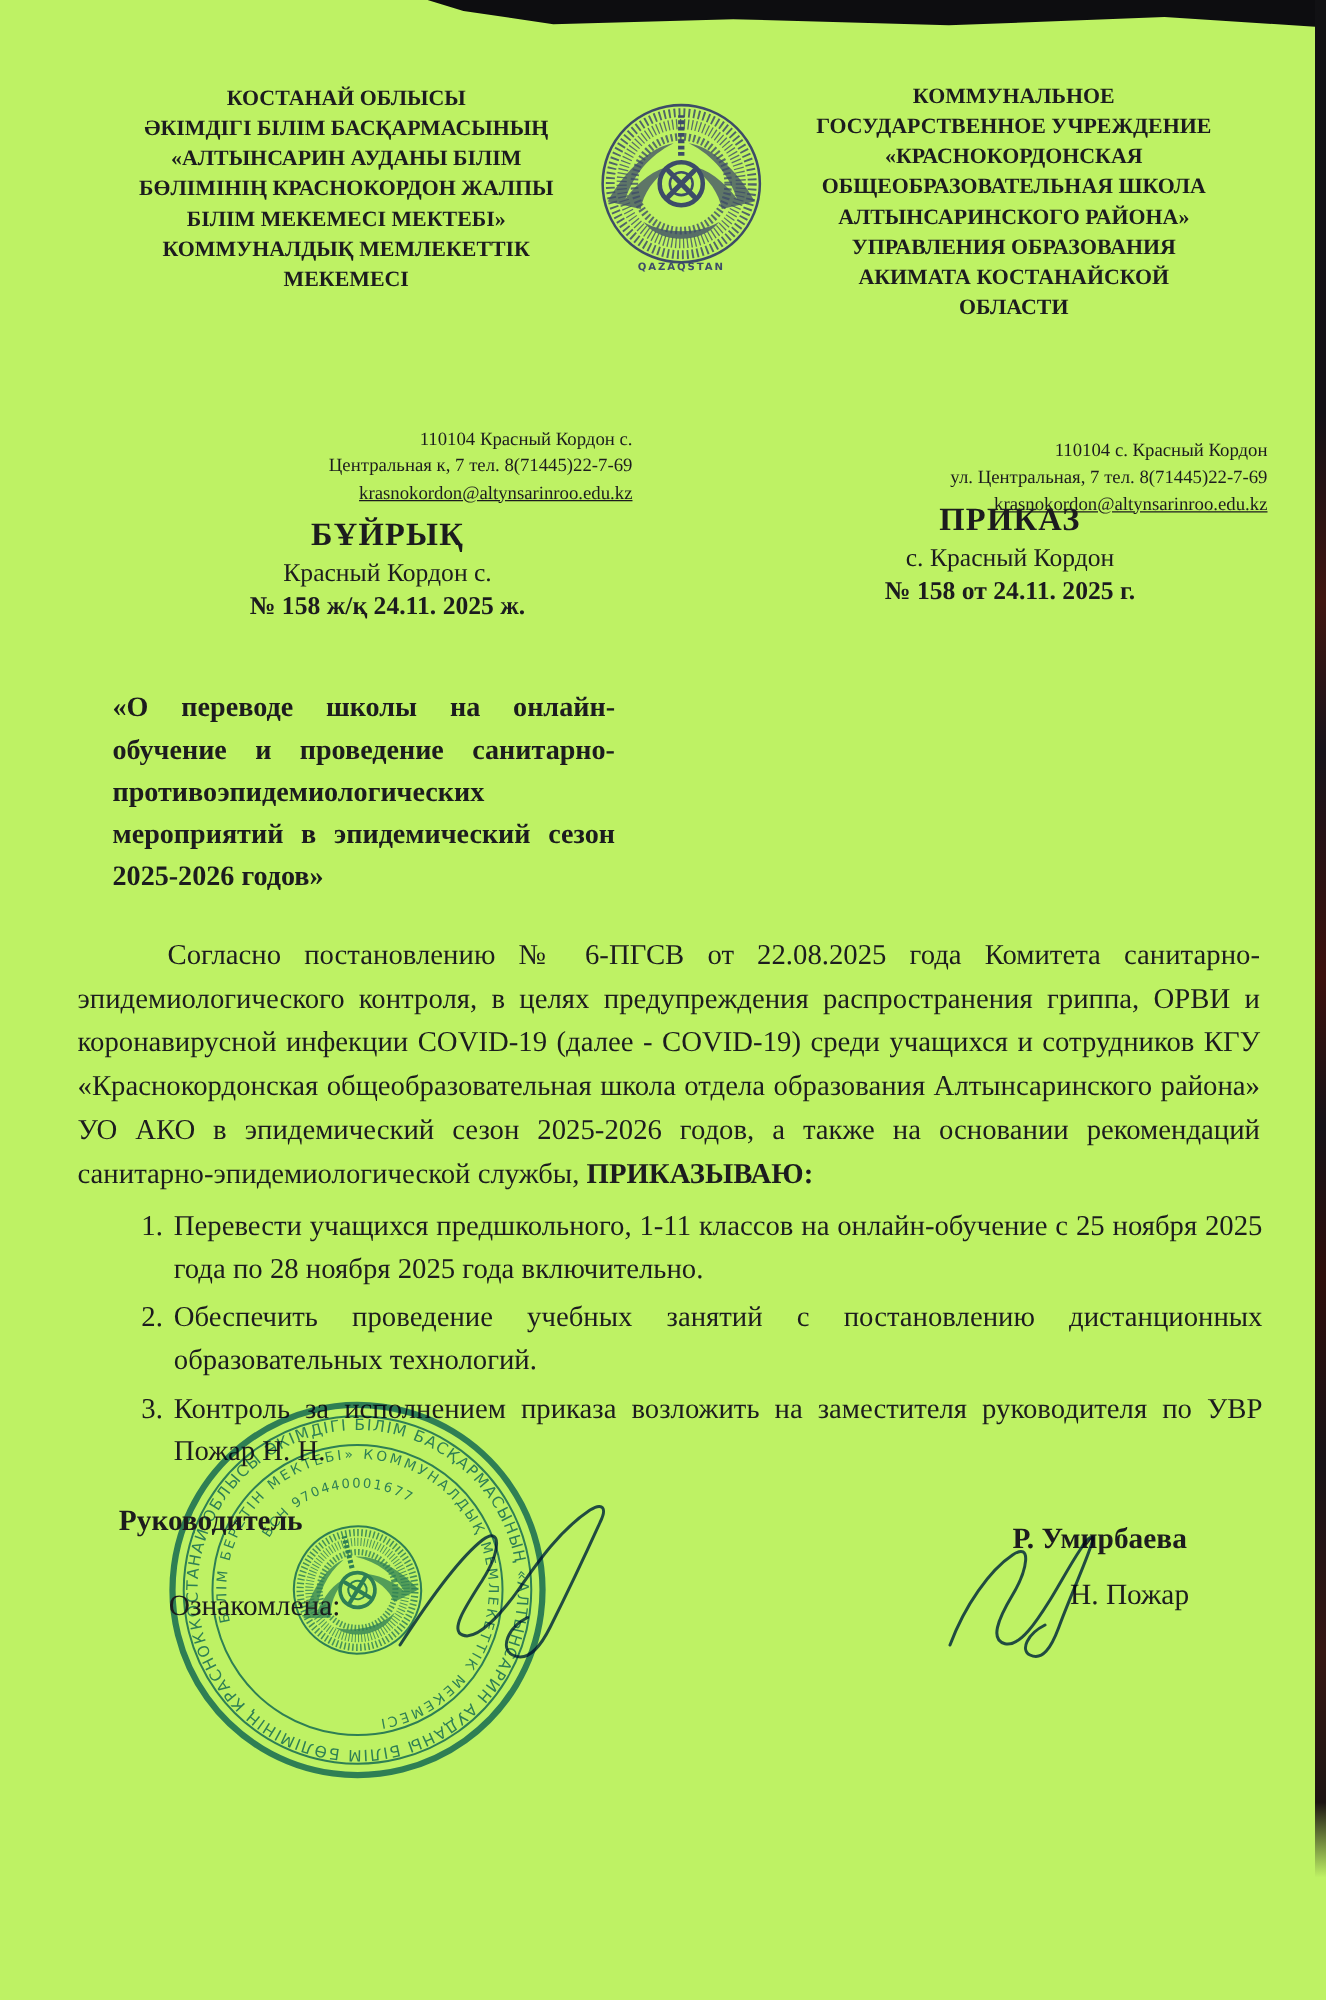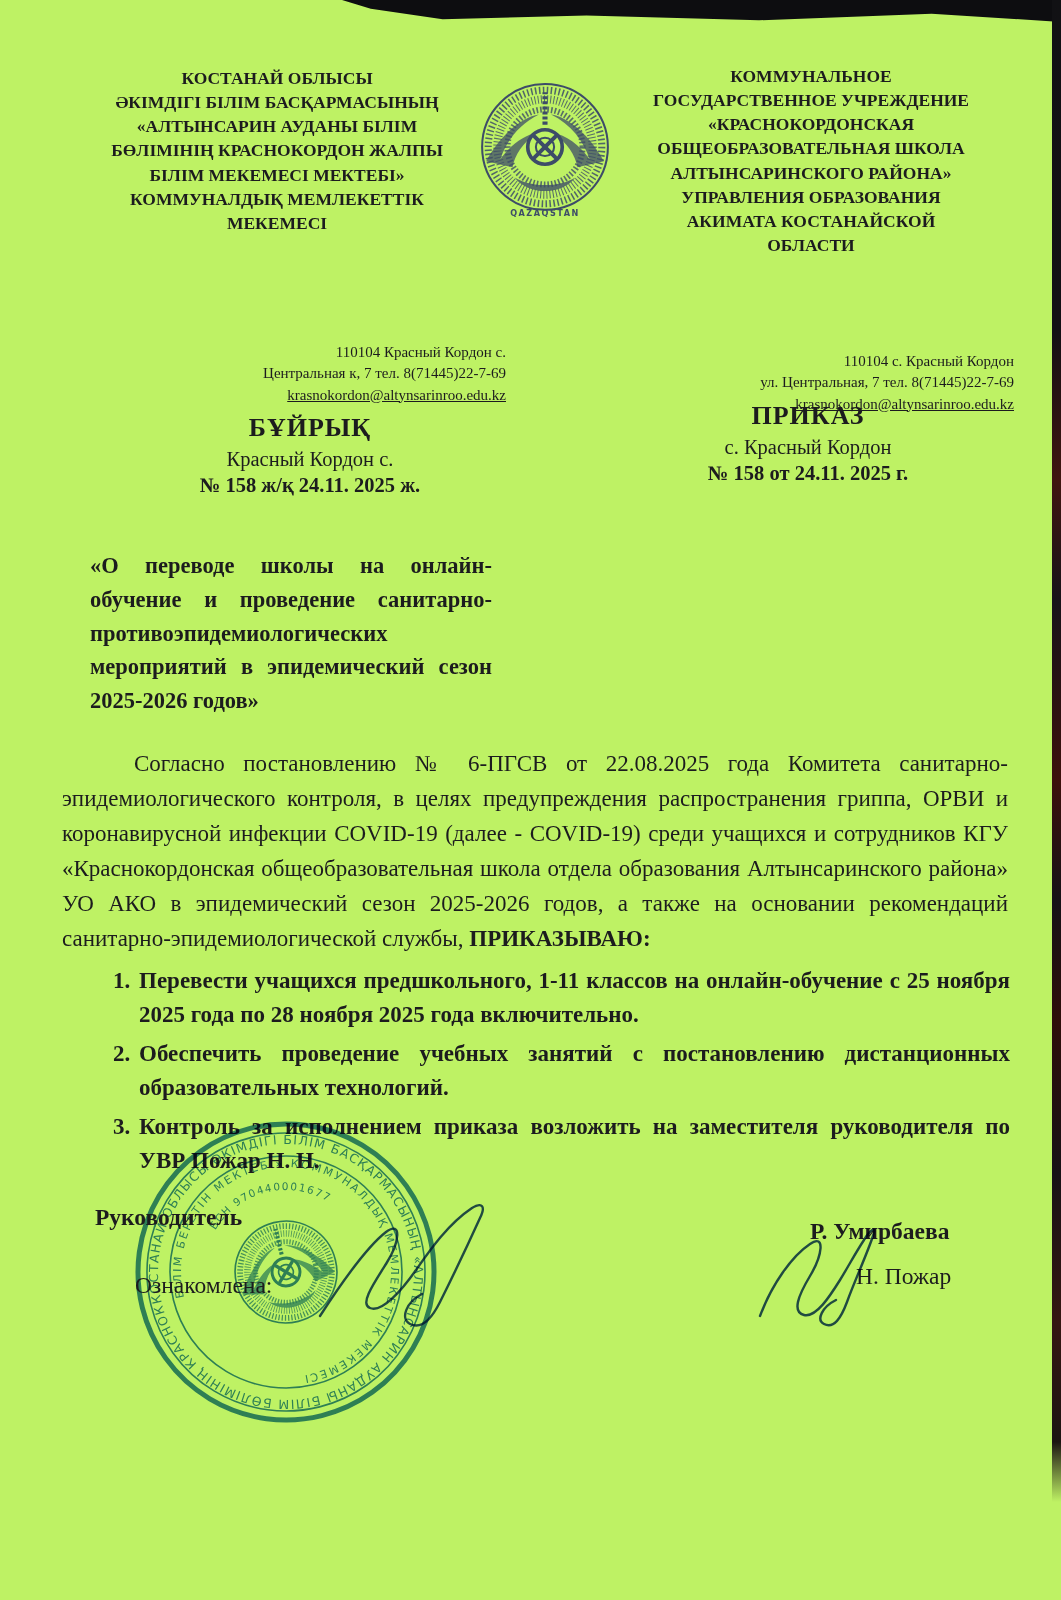--- a/index.html
+++ b/index.html
@@ -30,21 +30,21 @@
   .ordhead-ru{left:616px;top:401px;width:384px;}
   .ordhead .t{font-size:26px;font-weight:bold;letter-spacing:1px;}
   .ordhead .p{font-size:20.5px;margin-top:5px;}
   .ordhead .n{font-size:20.5px;font-weight:bold;margin-top:3px;}
   
   .subject{position:absolute;left:90px;top:549px;width:402px;
     font-weight:bold;font-size:22.5px;line-height:1.5;text-align:justify;}
   .preamble{position:absolute;left:62px;top:724px;width:946px;
     font-size:23px;line-height:1.52;text-align:justify;text-indent:72px;}
   .preamble b{font-weight:bold;}
-  .items{position:absolute;left:96px;top:964px;width:914px;font-weight:bold;}
+  .items{position:absolute;left:96px;top:964px;width:914px;}
   .items ol{margin:0;padding-left:40px;font-size:23px;line-height:1.48;}
   .items li{text-align:justify;padding-left:3px;margin-bottom:5px;}
   
   .sig-label-director{position:absolute;left:95px;top:1204px;font-size:23.5px;font-weight:bold;}
   .sig-name-director{position:absolute;left:810px;top:1198px;font-size:23.5px;font-weight:bold;margin-top:20px;}
   .sig-label-ack{position:absolute;left:95px;top:1272px;font-size:23.5px;margin-left:40px;}
   .sig-name-ack{position:absolute;left:856px;top:1263px;font-size:23.5px;}
   
   .stamp{position:absolute;left:133px;top:1119px;width:306px;height:306px;
     color:#2e7dd3;opacity:.93;transform:rotate(-14deg);mix-blend-mode:multiply;}

